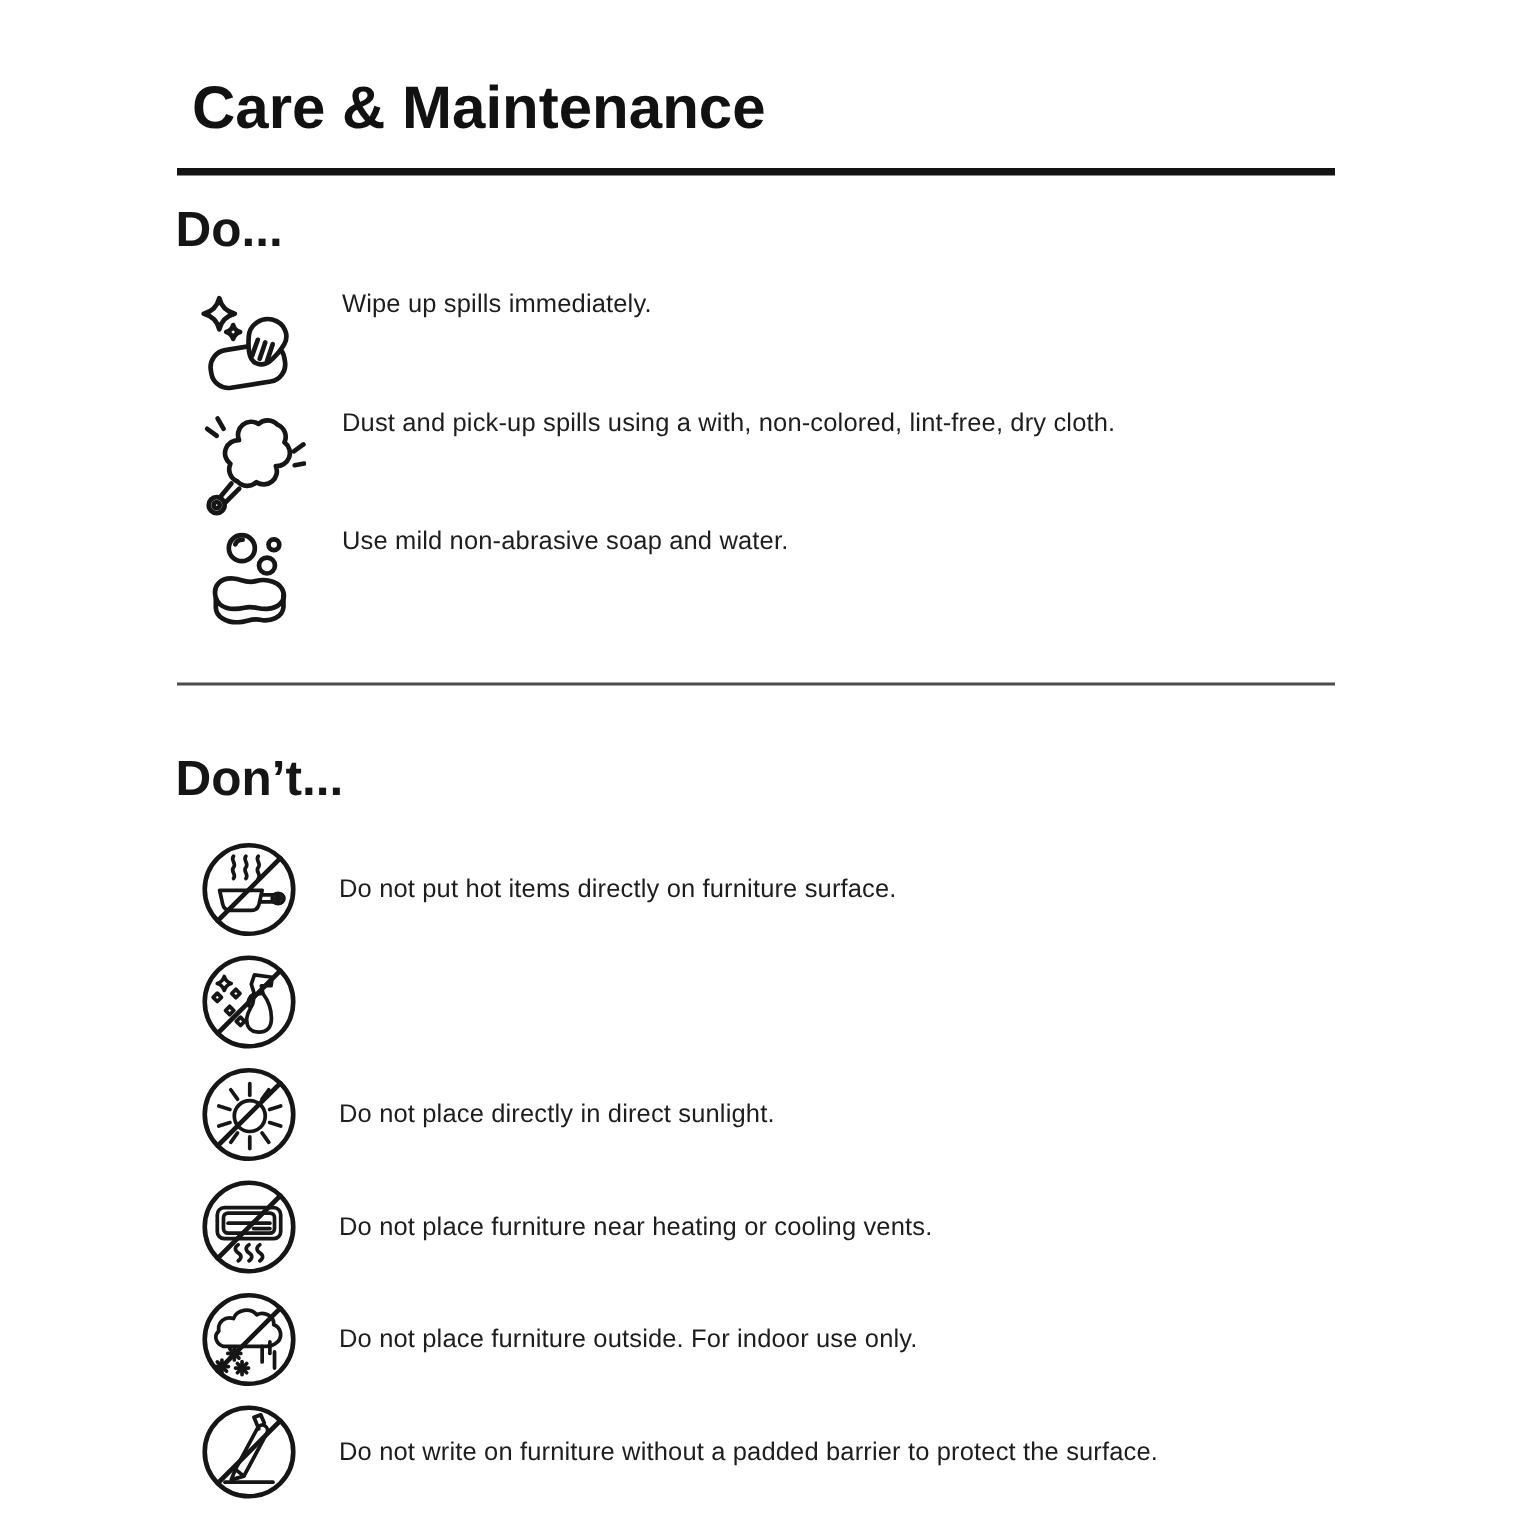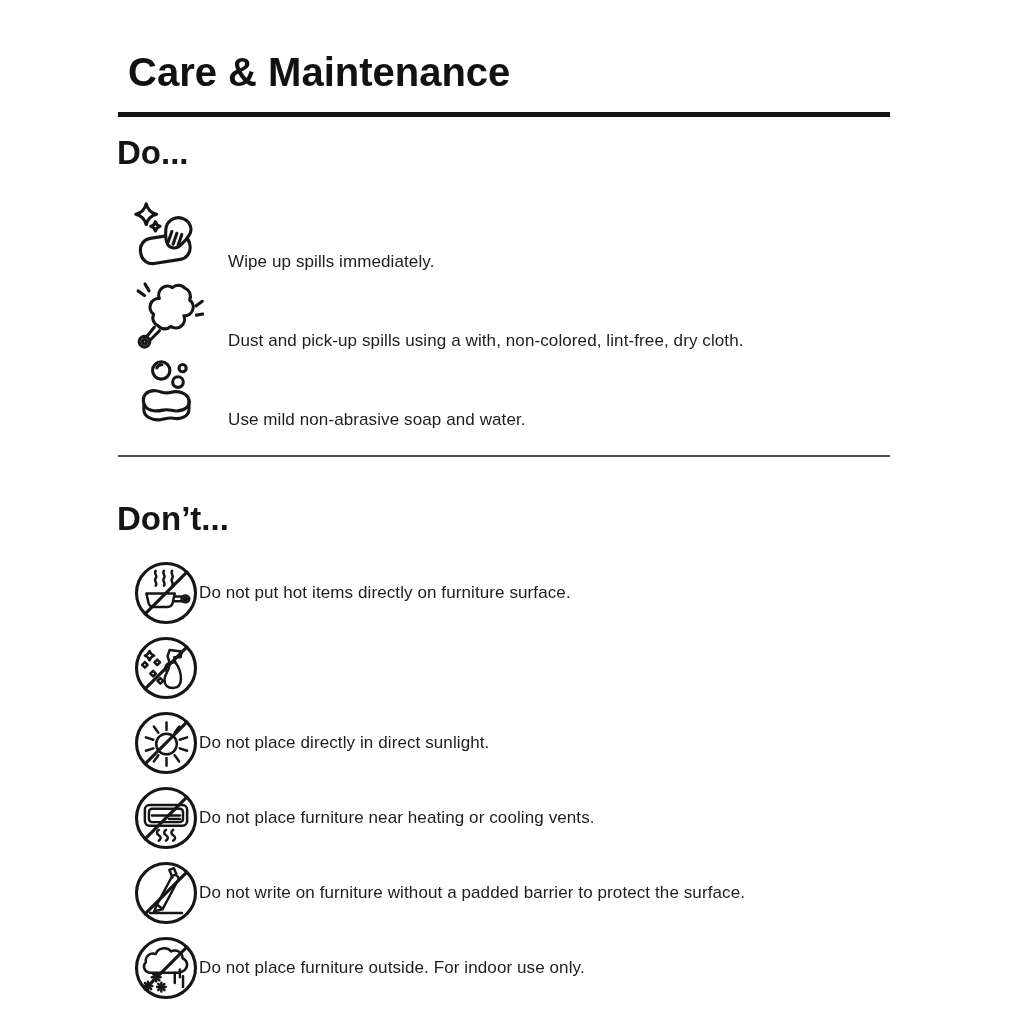--- a/index.html
+++ b/index.html
@@ -16,28 +16,28 @@
     margin:0; font-size:40px; font-weight:700; line-height:1.1; color:#111;text-align:center;
   }
   .rule-thick { position:absolute; left:118px; top:112px; width:772px; height:5px; background:#141414; }
   .rule-thin  { position:absolute; left:118px; top:455px; width:772px; height:2px; background:#4c4c4c; }
   .sec { position:absolute; left:0; width:1024px; }
   .sec-do   { top:134px; }
   .sec-dont { top:500px; }
   .sec h2 { margin:0 0 0 117px; font-size:33px; font-weight:700; line-height:1.15; color:#151515; }
   .sec-do   .rows { margin-top:21px; }
   .sec-dont .rows { margin-top:18px; }
-  .drow { display:flex; align-items:flex-end; height:79px; padding-left:130px; }
+  .drow { display:flex; align-items:flex-start; height:79px; padding-left:130px; }
   .nrow { display:flex; align-items:center; height:75px; padding-left:133px; }
   .icell { width:74px; height:74px; flex:none; }
   .ncell { width:66px; height:66px; flex:none; }
   .icell svg { width:74px; height:74px; display:block; }
   .ncell svg { width:66px; height:66px; display:block; }
   .drow .itxt { margin-left:24px; }
-  .nrow .itxt { }
+  .nrow .itxt { margin-left:27px; }
   .itxt { font-size:17px; line-height:1.2; color:#1d1d1d; letter-spacing:0.1px; }
   
   .g { stroke:#161616; fill:none; stroke-linecap:round; stroke-linejoin:round; }
   .do-svg { stroke-width:2.7; }
   .no-svg { stroke-width:2.4; }
   .no-svg .ring { stroke-width:3; }
   svg .w { fill:#ffffff; }
 </style>
 </head>
 <body>
@@ -170,34 +170,20 @@
             <path d="M18.5,29.5 L45.5,29.5"></path>
             <path d="M35,33 L45.5,33"></path>
             <path d="M25,43.5 C22.6,45 22.6,47.2 25,48.7 C27.4,50.2 27.4,52.4 25,53.9"></path>
             <path d="M32,43.5 C29.6,45 29.6,47.2 32,48.7 C34.4,50.2 34.4,52.4 32,53.9"></path>
             <path d="M39,43.5 C36.6,45 36.6,47.2 39,48.7 C41.4,50.2 41.4,52.4 39,53.9"></path>
             <circle class="ring" cx="32" cy="32" r="28.6"></circle>
             <line class="ring" x1="52.2" y1="11.8" x2="11.8" y2="52.2"></line>
           </svg>
         </span>
         <span class="itxt">Do not place furniture near heating or cooling vents.</span>
-      </div>
-
-      <div class="nrow">
-        <span class="ncell">
-          <svg class="g no-svg" viewBox="0 0 64 64" aria-hidden="true">
-            <path d="M16.5,51.5 L47.5,51.5"></path>
-            <path class="w" d="M20.5,50 L23.2,43.2 L37.5,16.5 C38.5,14.7 40.7,14 42.3,15 C44,16.1 44.4,18.3 43.4,20.1 L28.7,47.6 Z"></path>
-            <path d="M23.2,43.2 L28.7,47.6"></path>
-            <path d="M38.3,17 L35.2,9.5 L39.6,8 L41.9,13.2"></path>
-            <circle class="ring" cx="32" cy="32" r="28.6"></circle>
-            <line class="ring" x1="52.2" y1="11.8" x2="11.8" y2="52.2"></line>
-          </svg>
-        </span>
-        <span class="itxt">Do not write on furniture without a padded barrier to protect the surface.</span>
       </div>
 
       <div class="nrow">
         <span class="ncell">
           <svg class="g no-svg" viewBox="0 0 64 64" aria-hidden="true">
             <path class="w" d="M15.5,36.5 C10.5,35 9,29.5 12.5,26.5 C11.5,21 16.5,16.5 22,18.5 C24,12.5 33,11 37,16 C42,13.5 48.5,17 48,22.5 C52.5,24 54,30 50.5,33.5 C48.5,35.6 45.5,36.5 42.5,36.5 Z"></path>
             <g>
               <line x1="18.3" y1="41" x2="26.7" y2="41"></line>
                 <line x1="22.5" y1="36.8" x2="22.5" y2="45.2"></line>
                 <line x1="19.5" y1="38" x2="25.5" y2="44"></line>
@@ -218,16 +204,30 @@
             <path d="M40.5,36.5 L40.5,46.5"></path>
             <path d="M45.5,33.5 L45.5,41"></path>
             <path d="M48.5,40 L48.5,50.5"></path>
             <circle class="ring" cx="32" cy="32" r="28.6"></circle>
             <line class="ring" x1="52.2" y1="11.8" x2="11.8" y2="52.2"></line>
           </svg>
         </span>
         <span class="itxt">Do not place furniture outside. For indoor use only.</span>
       </div>
 
+      <div class="nrow">
+        <span class="ncell">
+          <svg class="g no-svg" viewBox="0 0 64 64" aria-hidden="true">
+            <path d="M16.5,51.5 L47.5,51.5"></path>
+            <path class="w" d="M20.5,50 L23.2,43.2 L37.5,16.5 C38.5,14.7 40.7,14 42.3,15 C44,16.1 44.4,18.3 43.4,20.1 L28.7,47.6 Z"></path>
+            <path d="M23.2,43.2 L28.7,47.6"></path>
+            <path d="M38.3,17 L35.2,9.5 L39.6,8 L41.9,13.2"></path>
+            <circle class="ring" cx="32" cy="32" r="28.6"></circle>
+            <line class="ring" x1="52.2" y1="11.8" x2="11.8" y2="52.2"></line>
+          </svg>
+        </span>
+        <span class="itxt">Do not write on furniture without a padded barrier to protect the surface.</span>
+      </div>
+
     </div>
   </section>
 
 </div>
 
 </body></html>

